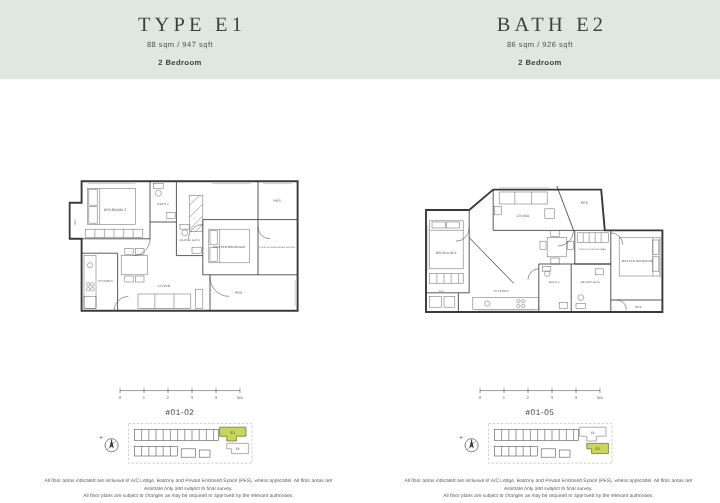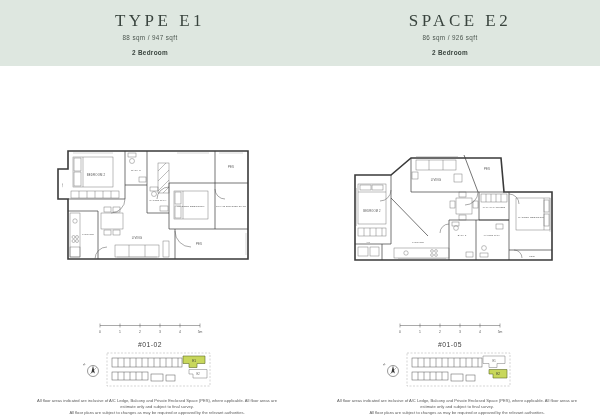--- a/index.html
+++ b/index.html
@@ -34,21 +34,21 @@
 
   <div class="band" style="background:#dee7e0;"></div>
 
   <div class="col-header">
     <div class="type-title">TYPE E1</div>
     <div class="area-label">88 sqm / 947 sqft</div>
     <div class="bedroom-label">2 Bedroom</div>
   </div>
 
   <div class="col-header right">
-    <div class="type-title">SPACE E2</div>
+    <div class="type-title">BATH E2</div>
     <div class="area-label">86 sqm / 926 sqft</div>
     <div class="bedroom-label">2 Bedroom</div>
   </div>
 
   <svg class="plan plan-e1" width="195" height="112" viewBox="0 0 195 112">
     <g stroke="#3a3a3a" fill="none">
       <path stroke-width="1.6" d="M11,2 H191 V110 H11 V50 H1 V20 H11 Z"></path>
       <path stroke-width="0.7" d="M68,2 V50 M11,50 H68 M90,2 V36 M68,36 H90 M90,36 V64 M90,64 H112 M112,34 H158 M112,34 V80 M112,80 H191 M158,2 V34 M158,34 H191 M158,34 V80 M118,80 V110 M41,62 V110 M11,62 H41"></path>
     </g>
     <g stroke="#6e6e6e" stroke-width="0.45" fill="none">

